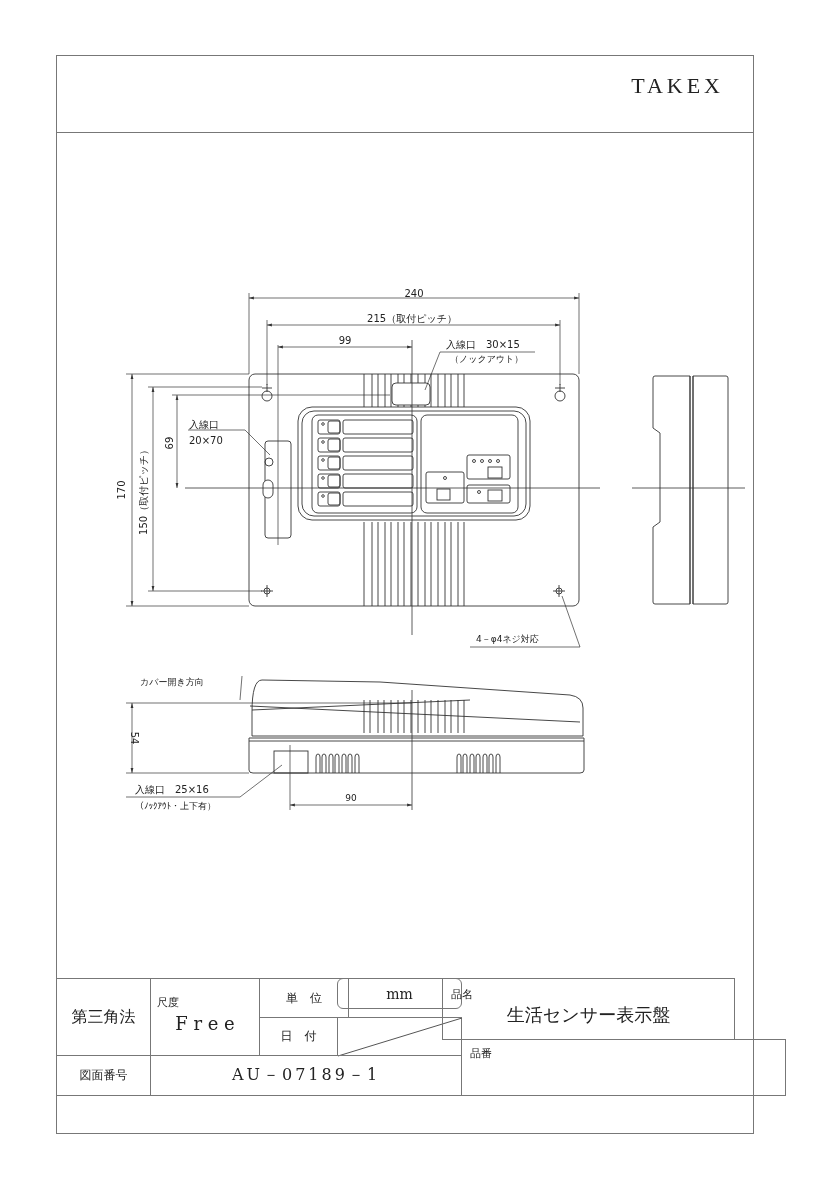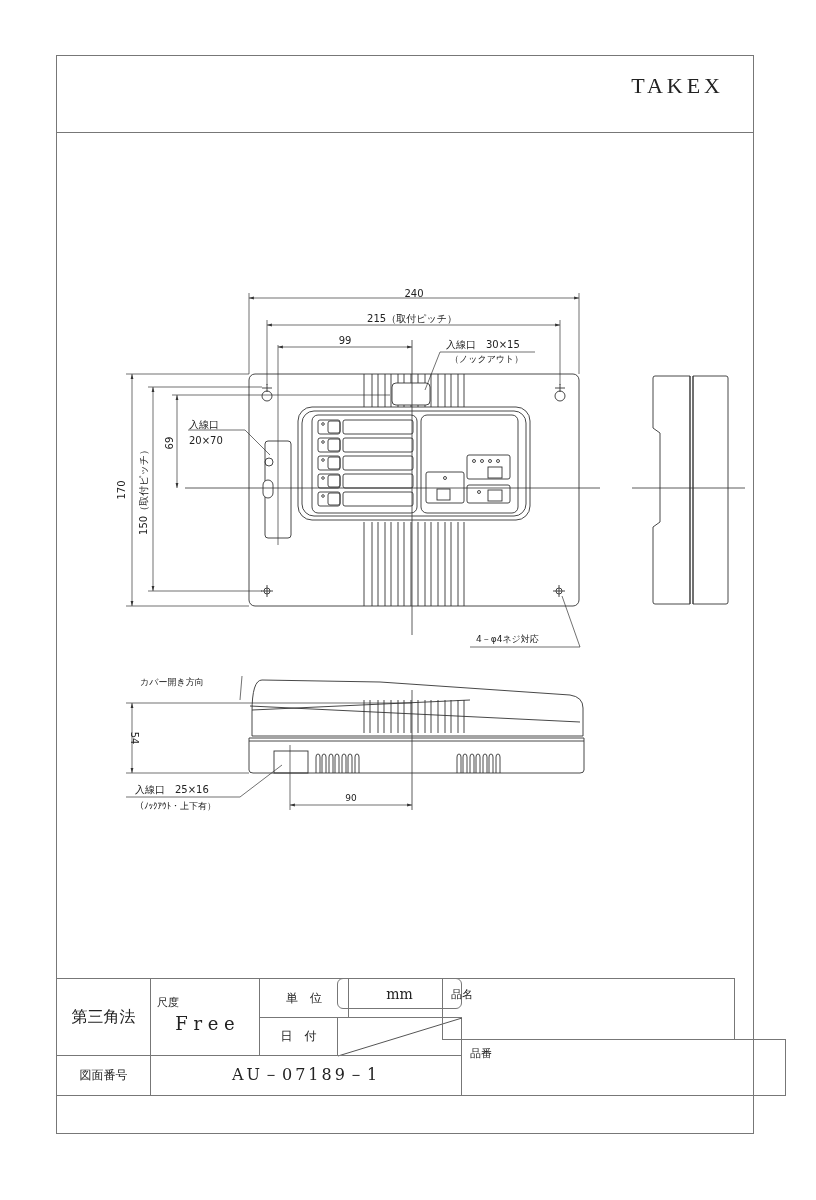--- a/index.html
+++ b/index.html
@@ -189,20 +189,21 @@
     <div class="center-text" style="left:0;top:0;right:0;bottom:0;font-size:12px;">日　付</div>
   </div>
   <div class="cell" style="left:337px;top:1017px;width:125px;height:39px;">
     <svg width="125" height="39" style="position:absolute;left:0;top:0;">
         <path d="M0,38 L124,0" stroke="#555" stroke-width="1" fill="none"></path>
       </svg>
     <div></div>
   </div>
   <div class="cell" style="left:442px;top:978px;width:293px;height:62px;">
     <div class="lbl-small" style="left:8px;top:8px;">品名</div>
+    <div class="center-text" style="left:0;top:16px;right:0;height:40px;font-size:18px;font-family:'DejaVu Serif',serif;">生活センサー表示盤</div>
   </div>
   <div class="cell" style="left:461px;top:1039px;width:325px;height:57px;">
     <div class="lbl-small" style="left:8px;top:6px;">品番</div>
   </div>
   <div class="cell" style="left:56px;top:1055px;width:95px;height:41px;">
     <div class="center-text" style="left:0;top:0;right:0;bottom:0;font-size:12px;">図面番号</div>
   </div>
   <div class="cell" style="left:150px;top:1055px;width:312px;height:41px;">
     <div class="center-text" style="left:0;top:0;right:0;bottom:0;font-size:16px;letter-spacing:3px;font-family:'DejaVu Serif',serif;">AU－07189－1</div>
   </div>

